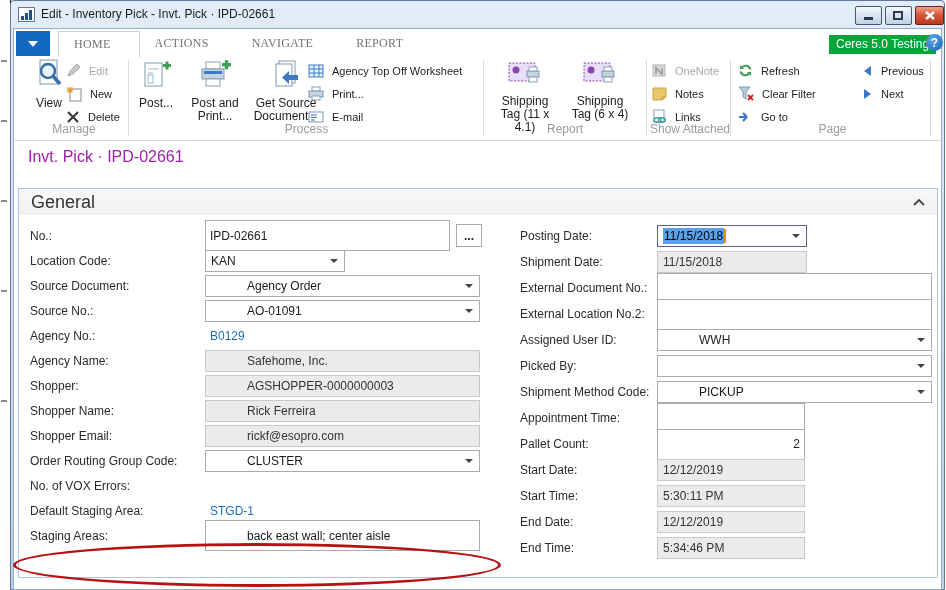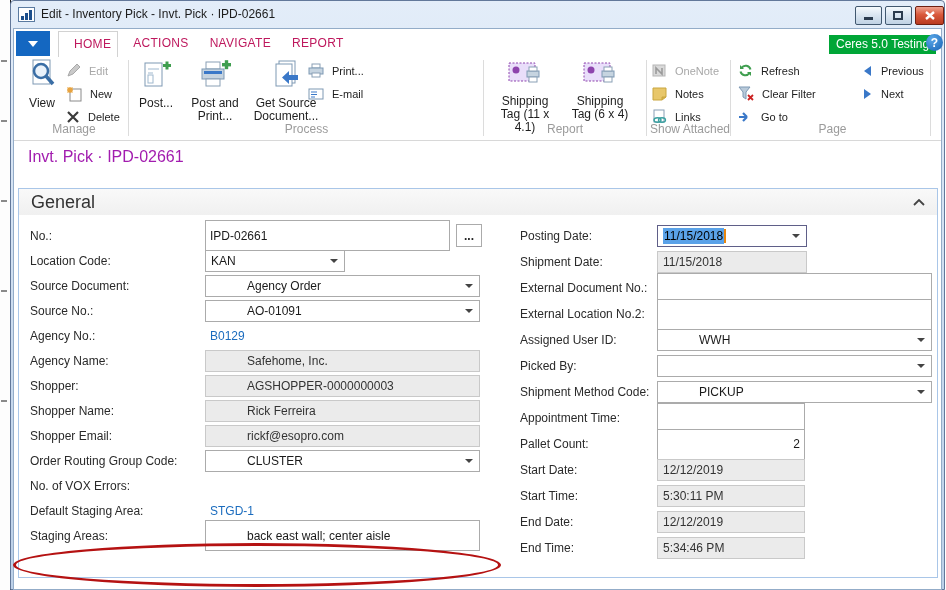--- a/index.html
+++ b/index.html
@@ -16,21 +16,21 @@
   .title-icon i{display:block;width:3px;background:#1d4f8c;}
   .title-text{left:41px;top:7px;font-size:12px;color:#1c1c1c;}
   .win-btns{left:855px;top:6px;display:flex;gap:3px;}
   .win-btn{width:27px;height:19px;border:1px solid #41586f;border-radius:2px;
     background:linear-gradient(#f6fafd,#dbe6f1 45%,#c0d2e4);display:flex;align-items:center;justify-content:center;box-sizing:border-box;}
   .win-btn.close{width:29px;background:linear-gradient(#efa28e,#d9593c 45%,#b93a20);border-color:#6e1f10;}
   
   .app-btn{left:16px;top:31px;width:34px;height:25px;background:#1467c1;display:flex;align-items:center;justify-content:center;}
   .app-btn .tri{width:0;height:0;border-left:5px solid transparent;border-right:5px solid transparent;border-top:6px solid #fff;}
   .tabs{left:58px;top:31px;height:26px;display:flex;}
-  .tab{padding:5px 6px 0 15px;font-size:12px;color:#be185d;letter-spacing:.3px;}
+  .tab{padding:5px 28px 0 15px;font-size:12px;color:#737373;letter-spacing:.3px;font-family:Liberation Serif, serif;}
   .tab.active{border:1px solid #d2d2d2;border-bottom:none;background:#fff;}
   .badge{left:829px;top:35px;background:#00a637;color:#fff;font-size:12px;padding:2px 7px 3px 7px;}
   .help{left:926px;top:34px;width:17px;height:17px;border-radius:50%;background:radial-gradient(circle at 35% 30%,#5aa7e8,#1762b4);
     color:#fff;font-size:12px;font-weight:bold;display:flex;align-items:center;justify-content:center;}
   
   .ribbon-line{left:14px;top:140px;width:927px;height:1px;background:#d8d8d8;}
   .sep{top:60px;width:1px;height:76px;background:#dcdcdc;}
   .r-big{display:flex;flex-direction:column;align-items:center;text-align:center;font-size:12px;color:#1e1e1e;line-height:13px;}
   .r-big .bicon{margin-bottom:3px;}
   .r-small{display:flex;align-items:center;gap:8px;font-size:11px;color:#1e1e1e;height:23px;white-space:nowrap;}
@@ -110,21 +110,21 @@
   </div>
 <div class="abs tabs">
   <div class="tab active">HOME</div>
   <div class="tab">ACTIONS</div>
   <div class="tab">NAVIGATE</div>
   <div class="tab">REPORT</div>
 </div>
 <div class="abs badge">Ceres 5.0 Testing</div>
 <div class="abs help">?</div>
 
-<div class="abs r-big" style="left:21px;top:59px;width:42px;">
+<div class="abs r-big" style="left:28px;top:59px;width:42px;">
   <span class="bicon">
     <svg width="30" height="32">
         <rect x="6" y="1" width="17" height="24" fill="#fff" stroke="#7e99b4"></rect>
         <circle cx="14" cy="12" r="7" fill="#eaf2fa" stroke="#3a6ea5" stroke-width="2.5"></circle>
         <line x1="19" y1="17" x2="26" y2="25" stroke="#3a6ea5" stroke-width="3.5"></line>
       </svg>
   </span>
   <span>View</span>
 </div>
 <div class="abs stack" style="left:66px;top:59px;">
@@ -184,20 +184,27 @@
           <rect x="9" y="2" width="16" height="22" fill="#fff" stroke="#7e99b4"></rect>
           <rect x="6" y="5" width="16" height="22" fill="#fff" stroke="#7e99b4"></rect>
           <path d="M28 16h-9v-4l-7 6.5 7 6.5v-4h9z" fill="#3a78c8"></path>
         </svg>
     </span>
     <span>Get Source Document...</span>
   </div>
 </div>
 <div class="abs stack" style="left:308px;top:59px;">
   <div class="r-small">
+    <svg width="16" height="14">
+        <rect x="1" y="1" width="14" height="12" fill="#eaf2fa" stroke="#3a78c8"></rect>
+        <path d="M1 5h14M1 9h14M6 1v12M11 1v12" stroke="#3a78c8"></path>
+      </svg>
+    <span>Agency Top Off Worksheet</span>
+  </div>
+  <div class="r-small">
     <svg width="16" height="15">
         <rect x="4" y="1" width="8" height="4" fill="#fff" stroke="#8aa0b5"></rect>
         <rect x="1" y="5" width="14" height="6" fill="#c6d4e0" stroke="#7e99b4"></rect>
         <rect x="4" y="10" width="8" height="4" fill="#fff" stroke="#8aa0b5"></rect>
       </svg>
     <span>Print...</span>
   </div>
   <div class="r-small">
     <svg width="16" height="12">
         <rect x="1" y="1" width="14" height="10" fill="#fff" stroke="#7e99b4"></rect>

